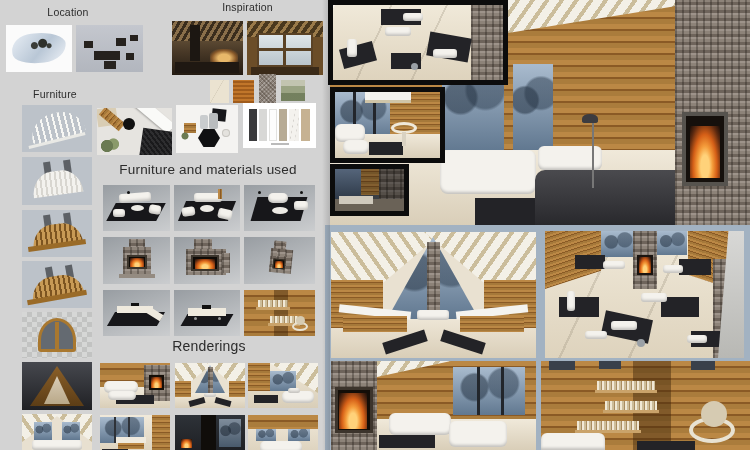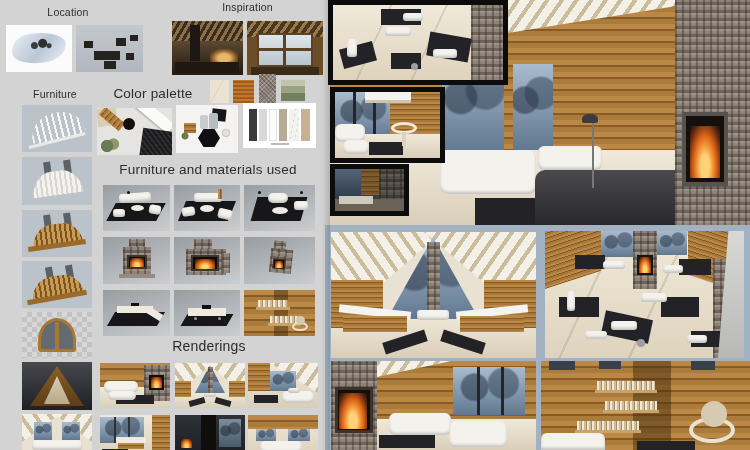--- a/index.html
+++ b/index.html
@@ -31,21 +31,20 @@
   .swatch{position:absolute}
 </style>
 </head>
 <body>
 
 <div class="board">
 
   <div class="ttl" style="left:20px;top:6px;width:96px;font-size:10.5px">Location</div>
   <div class="ttl" style="left:200px;top:1px;width:95px;font-size:10.5px">Inspiration</div>
   <div class="ttl" style="left:12px;top:88px;width:86px;font-size:10.5px">Furniture</div>
-  <div class="ttl" style="left:98px;top:86px;width:110px;font-size:13.5px">Color palette</div>
   <div class="ttl" style="left:98px;top:162px;width:220px;font-size:13.5px">Furniture and materials used</div>
   <div class="ttl" style="left:130px;top:338px;width:158px;font-size:14px">Renderings</div>
 
   <div class="ph" style="left:6px;top:25px;width:66px;height:47px;background:#fbfbfb">
     <i class="a" style="left:6px;top:8px;width:54px;height:30px;background:linear-gradient(135deg,#e8eef5,#b9c7d6 55%,#eef2f7);border-radius:40% 60% 45% 55%/55% 45% 60% 40%;transform:rotate(-6deg)"></i>
     <i class="a" style="left:20px;top:13px;width:28px;height:14px;background:radial-gradient(circle at 30% 50%,#3b3d38 0 3px,transparent 4px),radial-gradient(circle at 60% 40%,#2f312c 0 4px,transparent 5px),radial-gradient(circle at 82% 62%,#3b3d38 0 2px,transparent 3px);transform:rotate(-6deg)"></i>
   </div>
   <div class="ph" style="left:76px;top:25px;width:67px;height:47px;background:linear-gradient(180deg,#c4c7ce,#b2b6be)">
     <i class="a" style="left:0;top:0;width:67px;height:47px;background-image:linear-gradient(#26221e,#26221e),linear-gradient(#26221e,#26221e),linear-gradient(#26221e,#26221e),linear-gradient(#26221e,#26221e),linear-gradient(#26221e,#26221e),linear-gradient(#26221e,#26221e);background-size:26px 9px,10px 8px,8px 7px,12px 8px,9px 7px,8px 6px;background-position:18px 26px,40px 13px,50px 28px,28px 36px,8px 16px,54px 10px;background-repeat:no-repeat"></i>
   </div>

